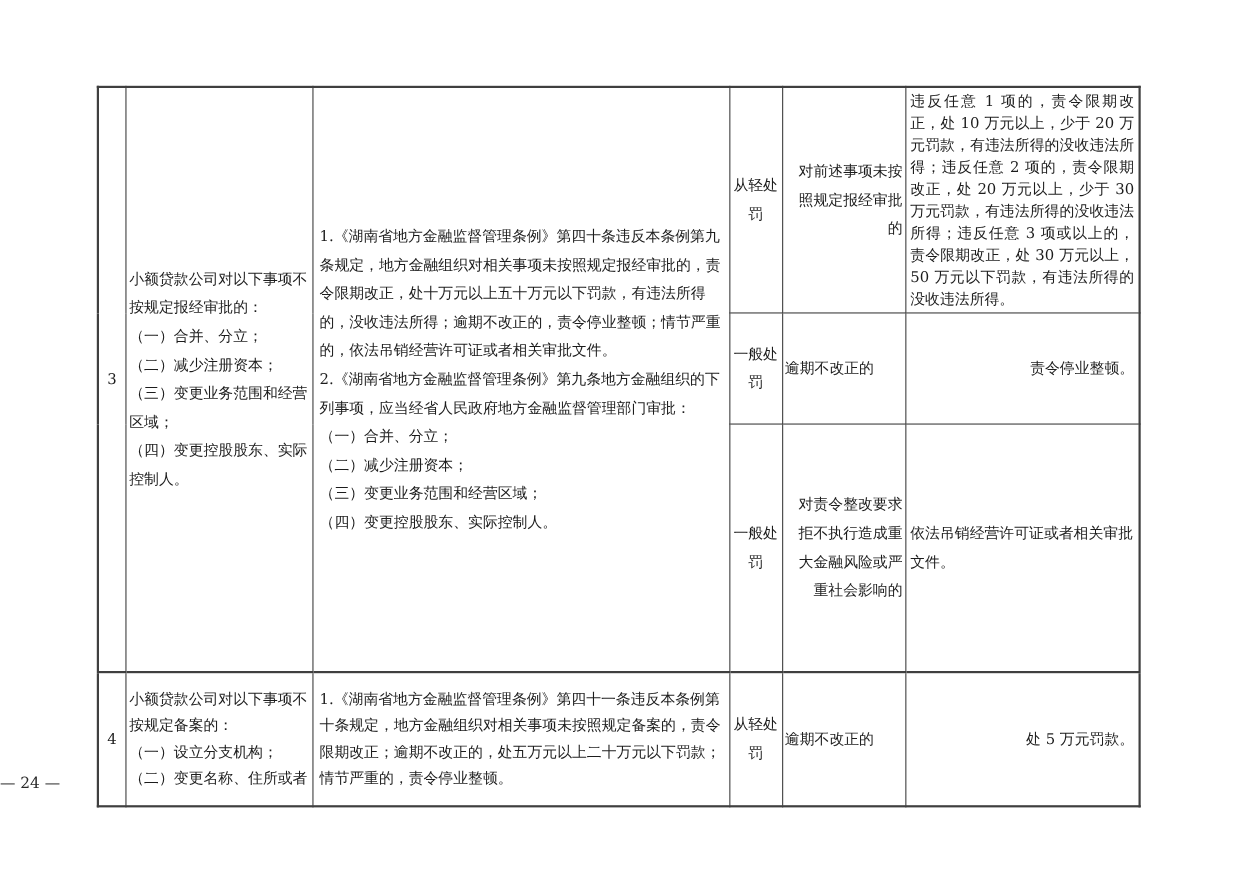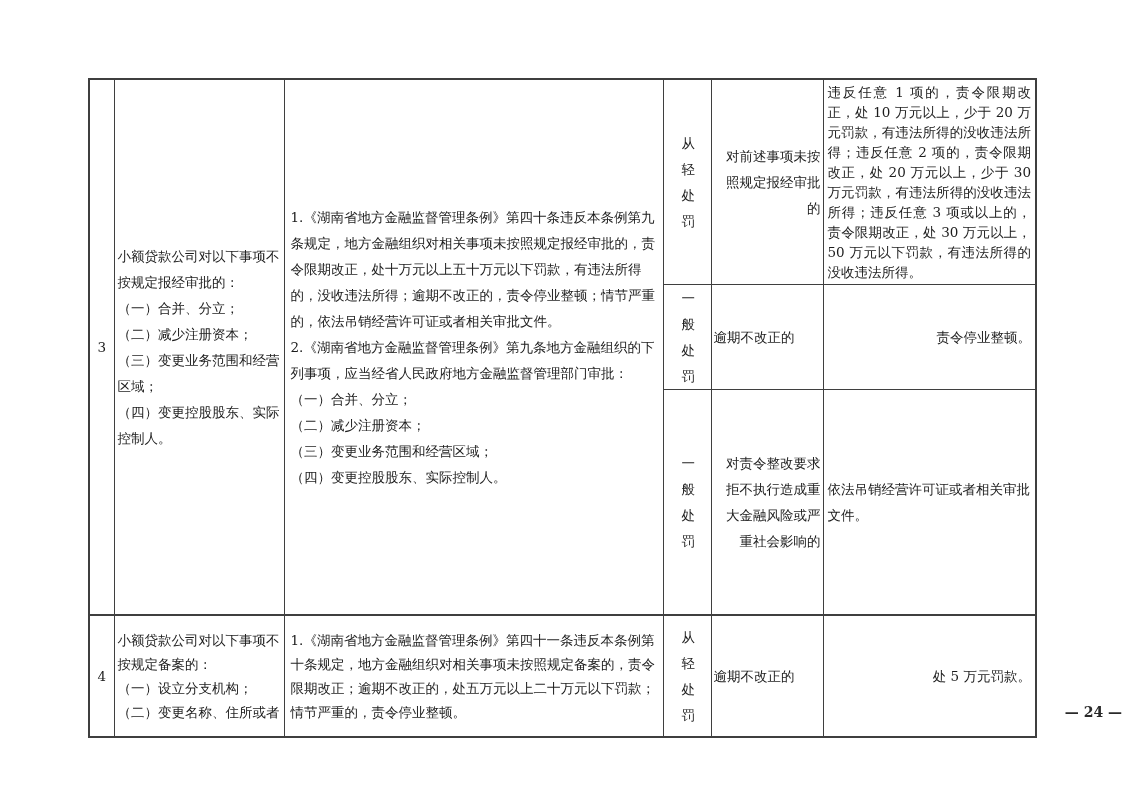--- a/index.html
+++ b/index.html
@@ -48,22 +48,22 @@
     white-space: pre-line;
     text-align: left;
     padding: 12px 3px;
   }
   td.c-legal {
     white-space: pre-line;
     text-align: left;
     padding: 12px 6px;
   }
   td.c-sev {
-    text-align: right;
-    padding: 0 18px;
+    text-align: center;
+    padding: 0 3px;
     font-size: 14px;
   }
   td.c-cond {
     text-align: right;
     padding: 0 2px;
   }
   td.c-cond.txt-center { text-align: left; }
   td.c-pen {
     text-align: left;
     padding: 0 4px;
@@ -77,24 +77,23 @@
   }
   tr.r4 td.c-violation,
   tr.r4 td.c-legal {
     line-height: 24px;
   }
   .footer {
     position: absolute;
     left: 0;
     top: 704px;
     width: 1122px;
-    text-align: right;
+    text-align: left;
     font-size: 14px;
     color: #2a2a2a;
-    font-weight: bold;
   }
 </style>
 </head>
 <body>
 
 <div class="page">
 
   <table class="penalty-table">
     <colgroup>
       <col style="width:25px">

